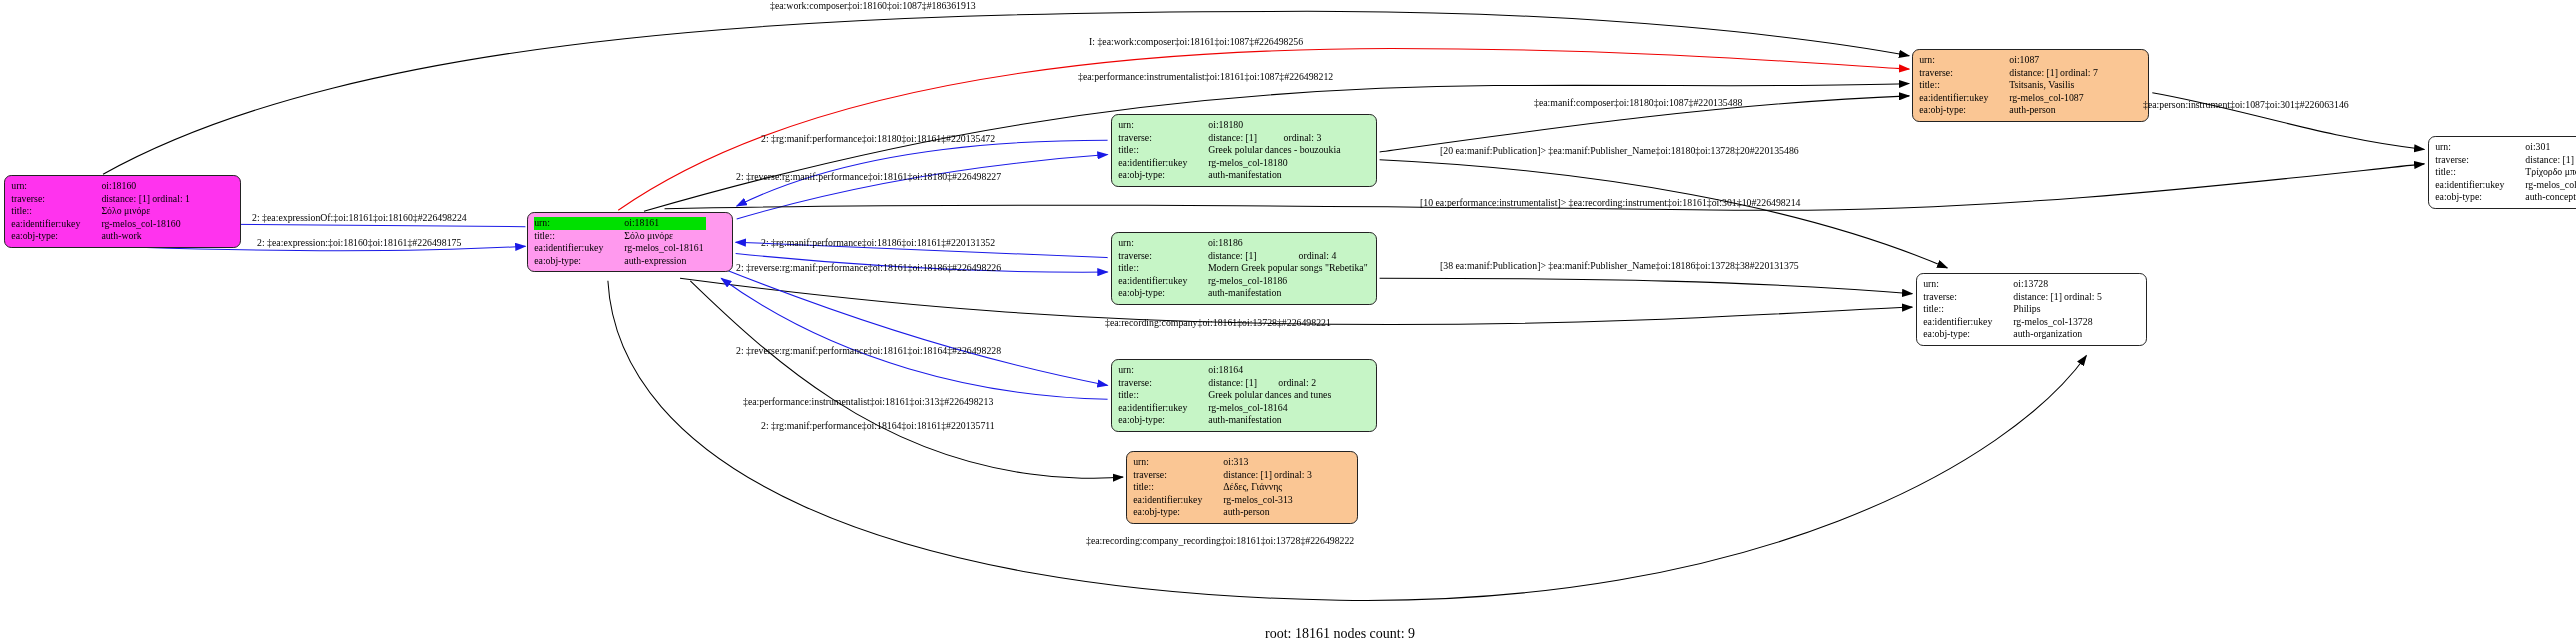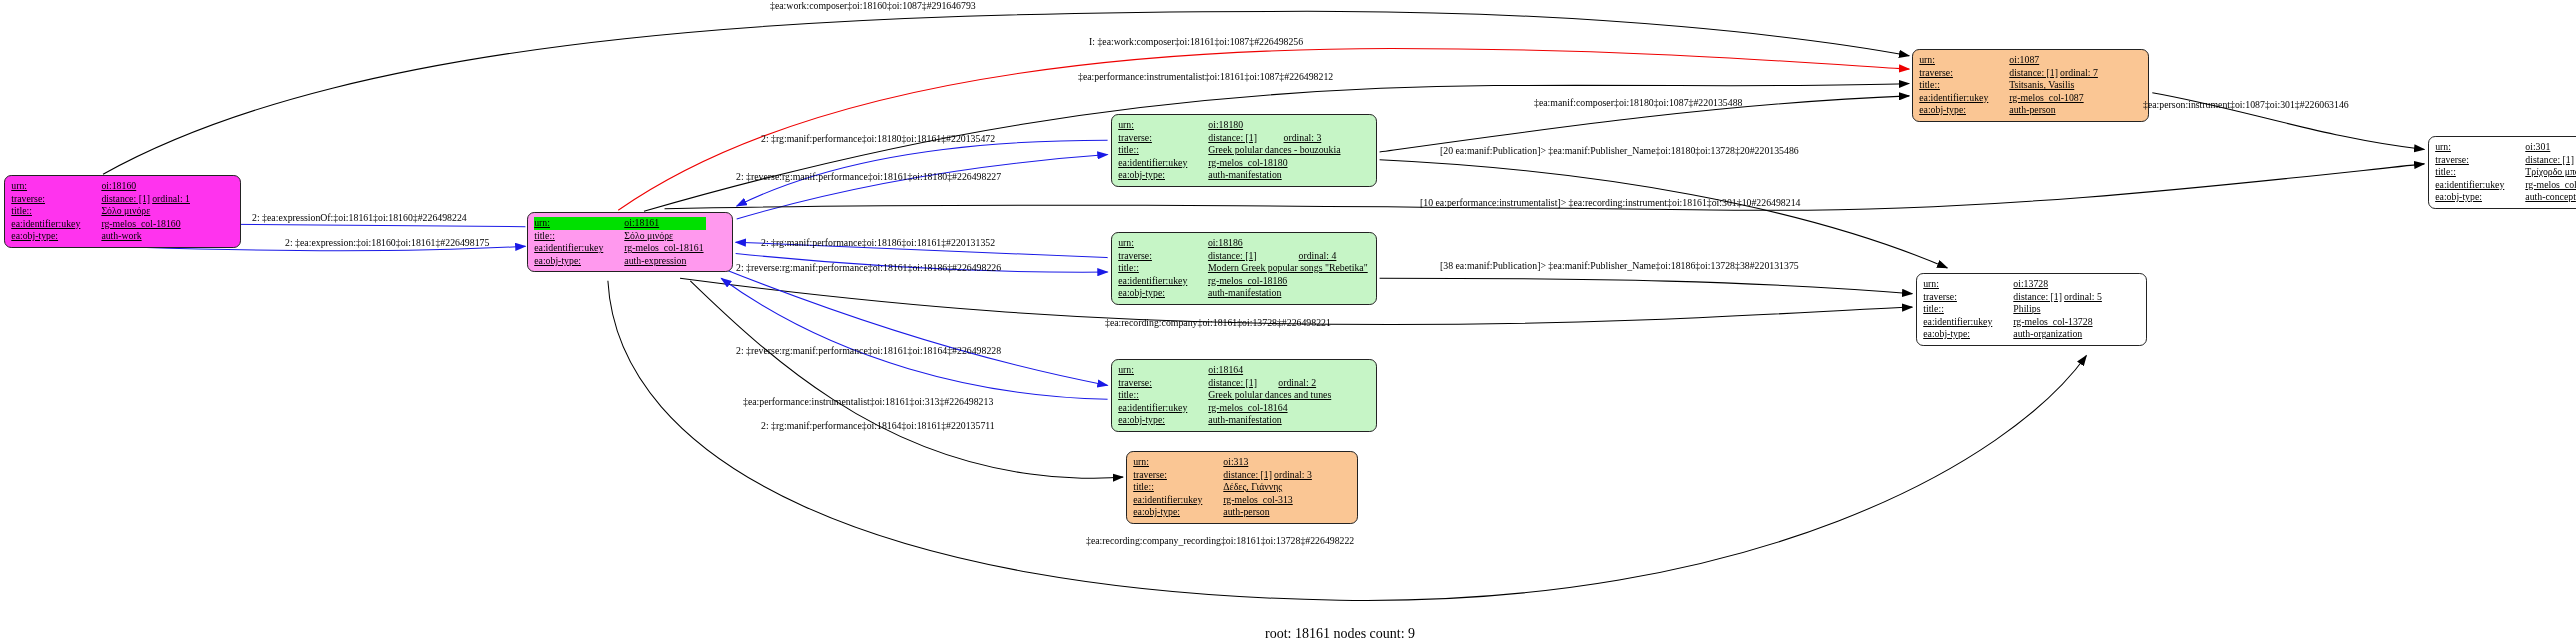--- a/index.html
+++ b/index.html
@@ -1,19 +1,19 @@
 <!DOCTYPE html>
 <html style="font-size:8.2px"><head>
 <meta charset="utf-8">
 <style>
   html,body{margin:0;padding:0;background:#ffffff;}
   body{width:2668px;height:642px;font-family:"Liberation Serif",serif;color:#000;overflow:hidden;}
   #stage{position:relative;width:2668px;height:642px;}
   svg#edges{position:absolute;left:0;top:0;width:2668px;height:642px;}
-  .node{position:absolute;border:1px solid #222;border-radius:7.2px;box-sizing:border-box;padding:4.1px 6.2px;text-decoration:underline;}
+  .node{position:absolute;border:1px solid #222;border-radius:7.2px;box-sizing:border-box;padding:4.1px 6.2px;}
   .node table{border-collapse:collapse;}
   .node td{font-size:9.8px;line-height:1.28;white-space:nowrap;padding:0 2.1px 0 0;vertical-align:top;}
   .k{width:88px;}
   .v2{padding-left:9.3px;}
   .hl td{background:#00e000;}
   .elabel{position:absolute;font-size:9.8px;white-space:nowrap;line-height:1;background:transparent;}
   .footer{position:absolute;font-size:14px;white-space:nowrap;margin-left:8px;}
 </style>
 </head>
 <body>
@@ -318,29 +318,29 @@
         <td class="v2" colspan="2">rg-melos_col-301</td>
       </tr>
       <tr>
         <td class="k">ea:obj-type:</td>
         <td class="v2" colspan="2">auth-concept</td>
       </tr>
     </tbody>
       </table>
   </div>
 
-  <div class="elabel" style="left:770px;top:1px;">‡ea:work:composer‡oi:18160‡oi:1087‡#291646793</div>
+  <div class="elabel" style="left:770px;top:1px;">‡ea:work:composer‡oi:18160‡oi:1087‡#186361913</div>
   <div class="elabel" style="left:1089px;top:37px;">I: ‡ea:work:composer‡oi:18161‡oi:1087‡#226498256</div>
   <div class="elabel" style="left:1078px;top:72px;">‡ea:performance:instrumentalist‡oi:18161‡oi:1087‡#226498212</div>
   <div class="elabel" style="left:761px;top:134px;">2: ‡rg:manif:performance‡oi:18180‡oi:18161‡#220135472</div>
   <div class="elabel" style="left:736px;top:172px;">2: ‡reverse:rg:manif:performance‡oi:18161‡oi:18180‡#226498227</div>
   <div class="elabel" style="left:1534px;top:98px;">‡ea:manif:composer‡oi:18180‡oi:1087‡#220135488</div>
   <div class="elabel" style="left:1440px;top:146px;">[20 ea:manif:Publication]&gt; ‡ea:manif:Publisher_Name‡oi:18180‡oi:13728‡20#220135486</div>
   <div class="elabel" style="left:252px;top:213px;">2: ‡ea:expressionOf:‡oi:18161‡oi:18160‡#226498224</div>
-  <div class="elabel" style="left:257px;top:238px;margin-left:28px;">2: ‡ea:expression:‡oi:18160‡oi:18161‡#226498175</div>
+  <div class="elabel" style="left:257px;top:238px;">2: ‡ea:expression:‡oi:18160‡oi:18161‡#226498175</div>
   <div class="elabel" style="left:761px;top:238px;">2: ‡rg:manif:performance‡oi:18186‡oi:18161‡#220131352</div>
   <div class="elabel" style="left:736px;top:263px;text-align:right;">2: ‡reverse:rg:manif:performance‡oi:18161‡oi:18186‡#226498226</div>
   <div class="elabel" style="left:1420px;top:198px;">[10 ea:performance:instrumentalist]&gt; ‡ea:recording:instrument‡oi:18161‡oi:301‡10#226498214</div>
   <div class="elabel" style="left:2143px;top:100px;">‡ea:person:instrument‡oi:1087‡oi:301‡#226063146</div>
   <div class="elabel" style="left:1440px;top:261px;">[38 ea:manif:Publication]&gt; ‡ea:manif:Publisher_Name‡oi:18186‡oi:13728‡38#220131375</div>
   <div class="elabel" style="left:1105px;top:318px;">‡ea:recording:company‡oi:18161‡oi:13728‡#226498221</div>
   <div class="elabel" style="left:736px;top:346px;">2: ‡reverse:rg:manif:performance‡oi:18161‡oi:18164‡#226498228</div>
   <div class="elabel" style="left:761px;top:382px;margin-top:39px;">2: ‡rg:manif:performance‡oi:18164‡oi:18161‡#220135711</div>
   <div class="elabel" style="left:743px;top:397px;">‡ea:performance:instrumentalist‡oi:18161‡oi:313‡#226498213</div>
   <div class="elabel" style="left:1086px;top:536px;">‡ea:recording:company_recording‡oi:18161‡oi:13728‡#226498222</div>

